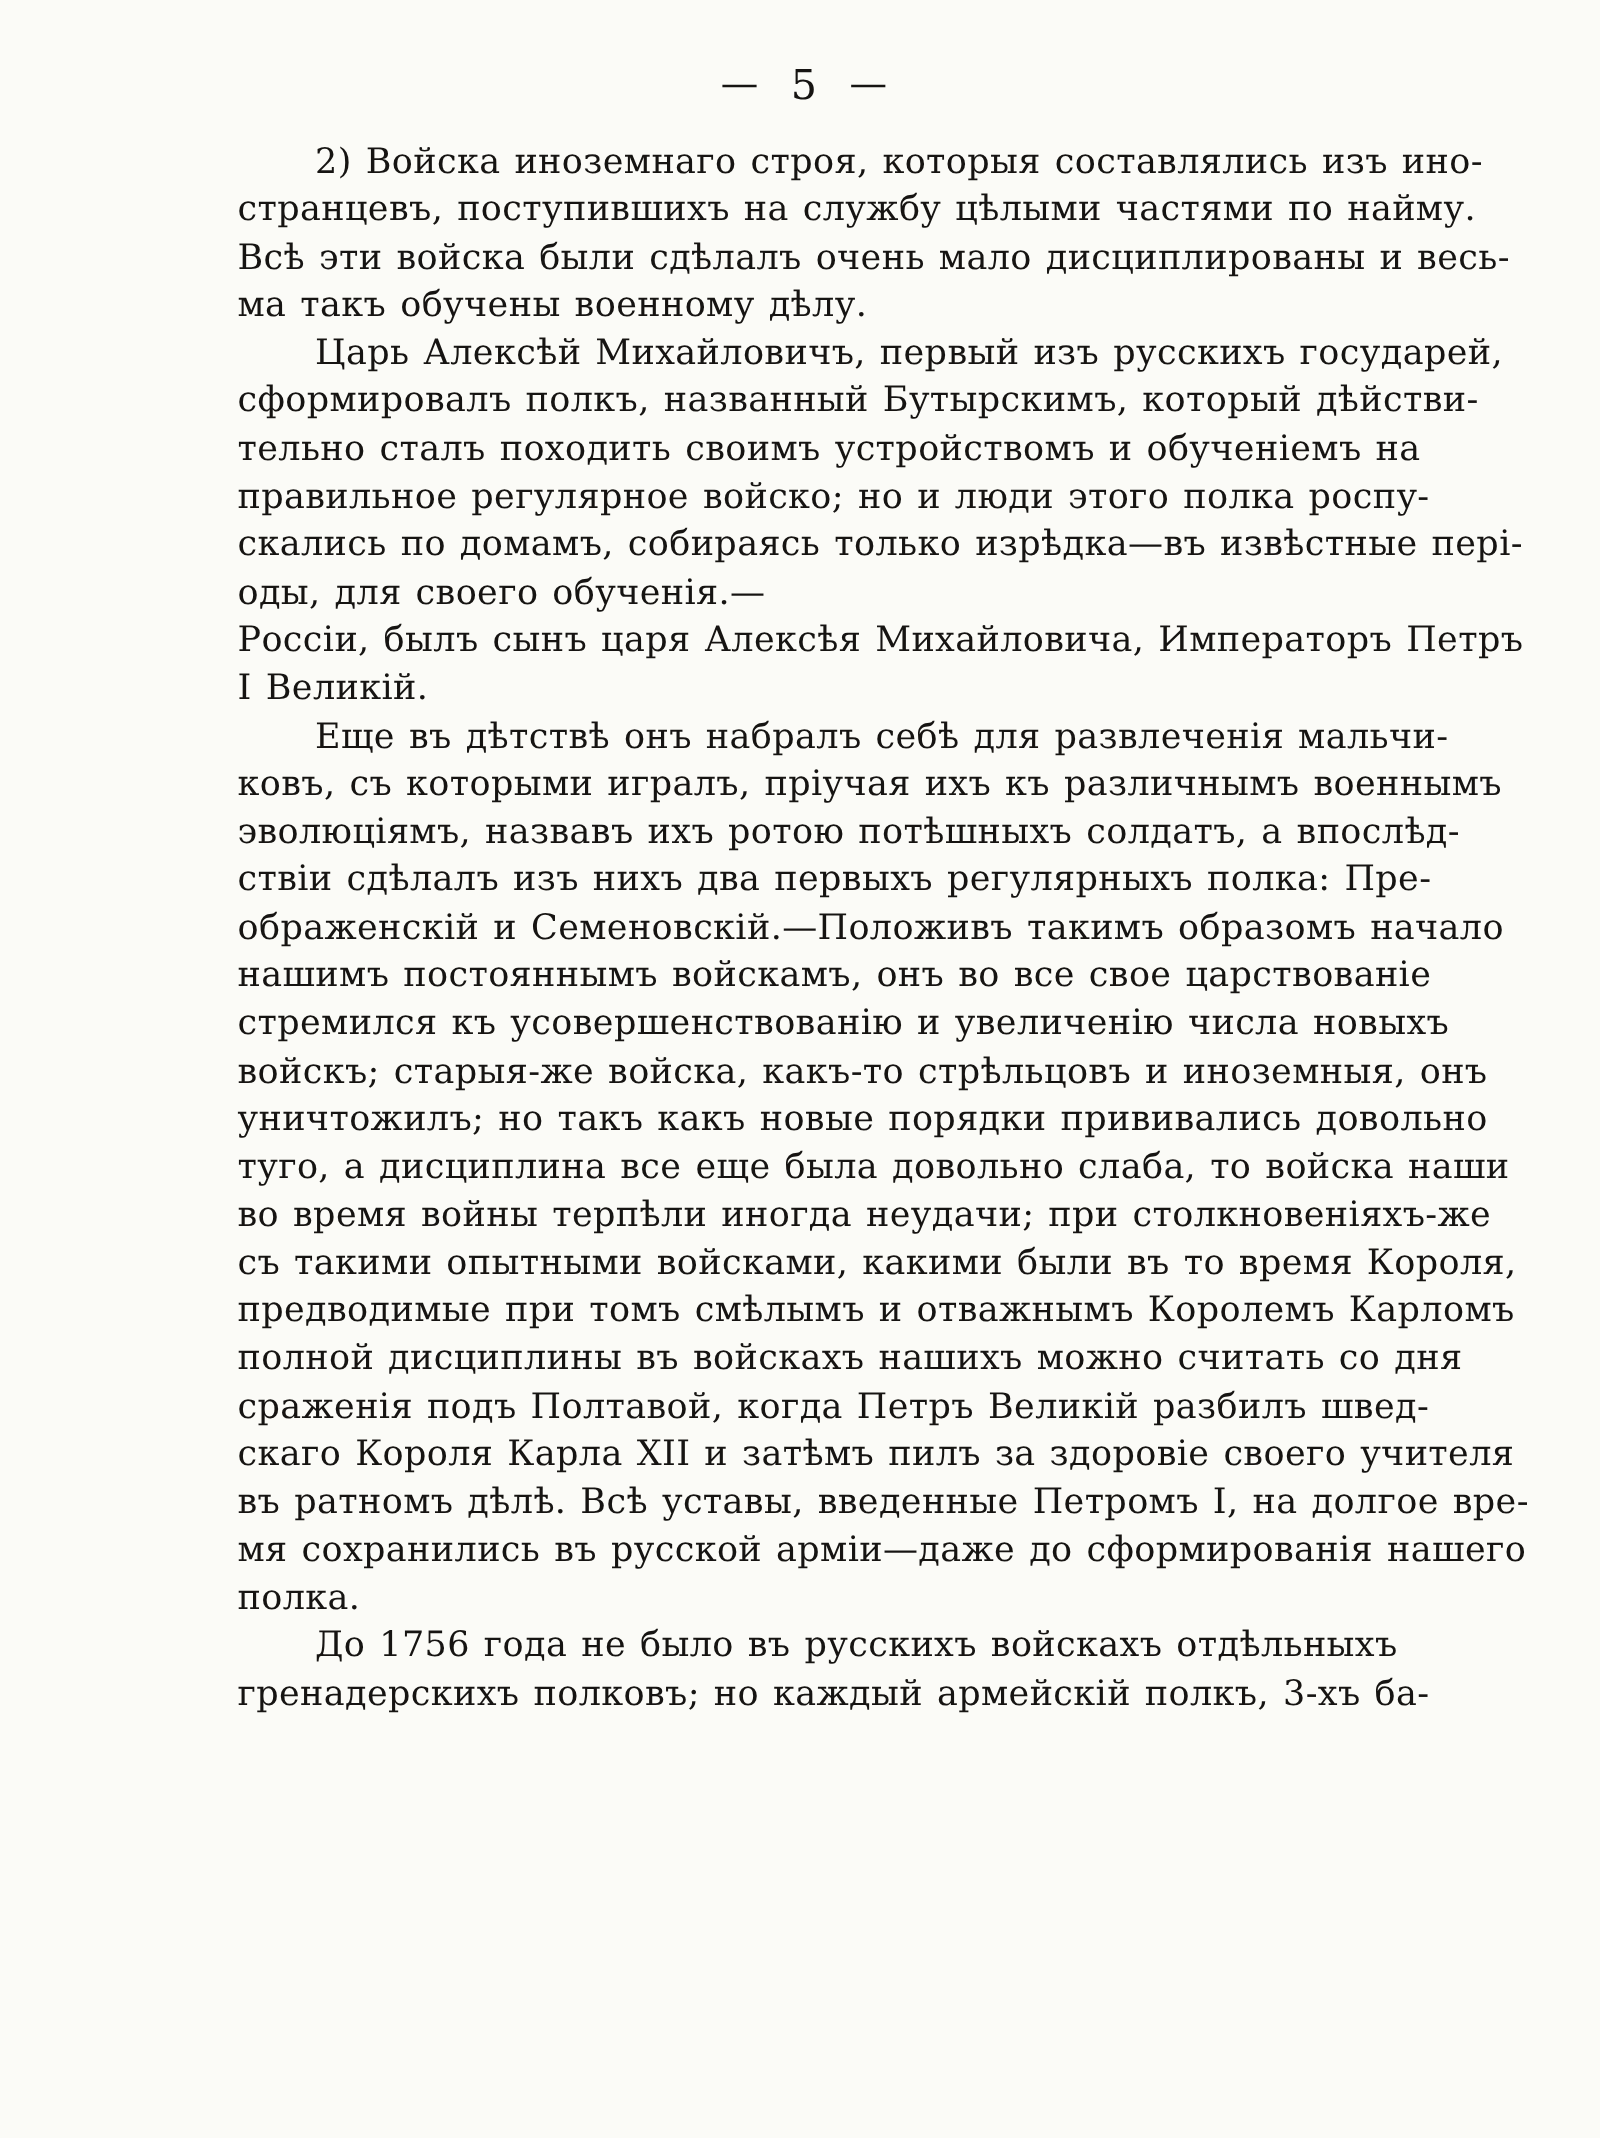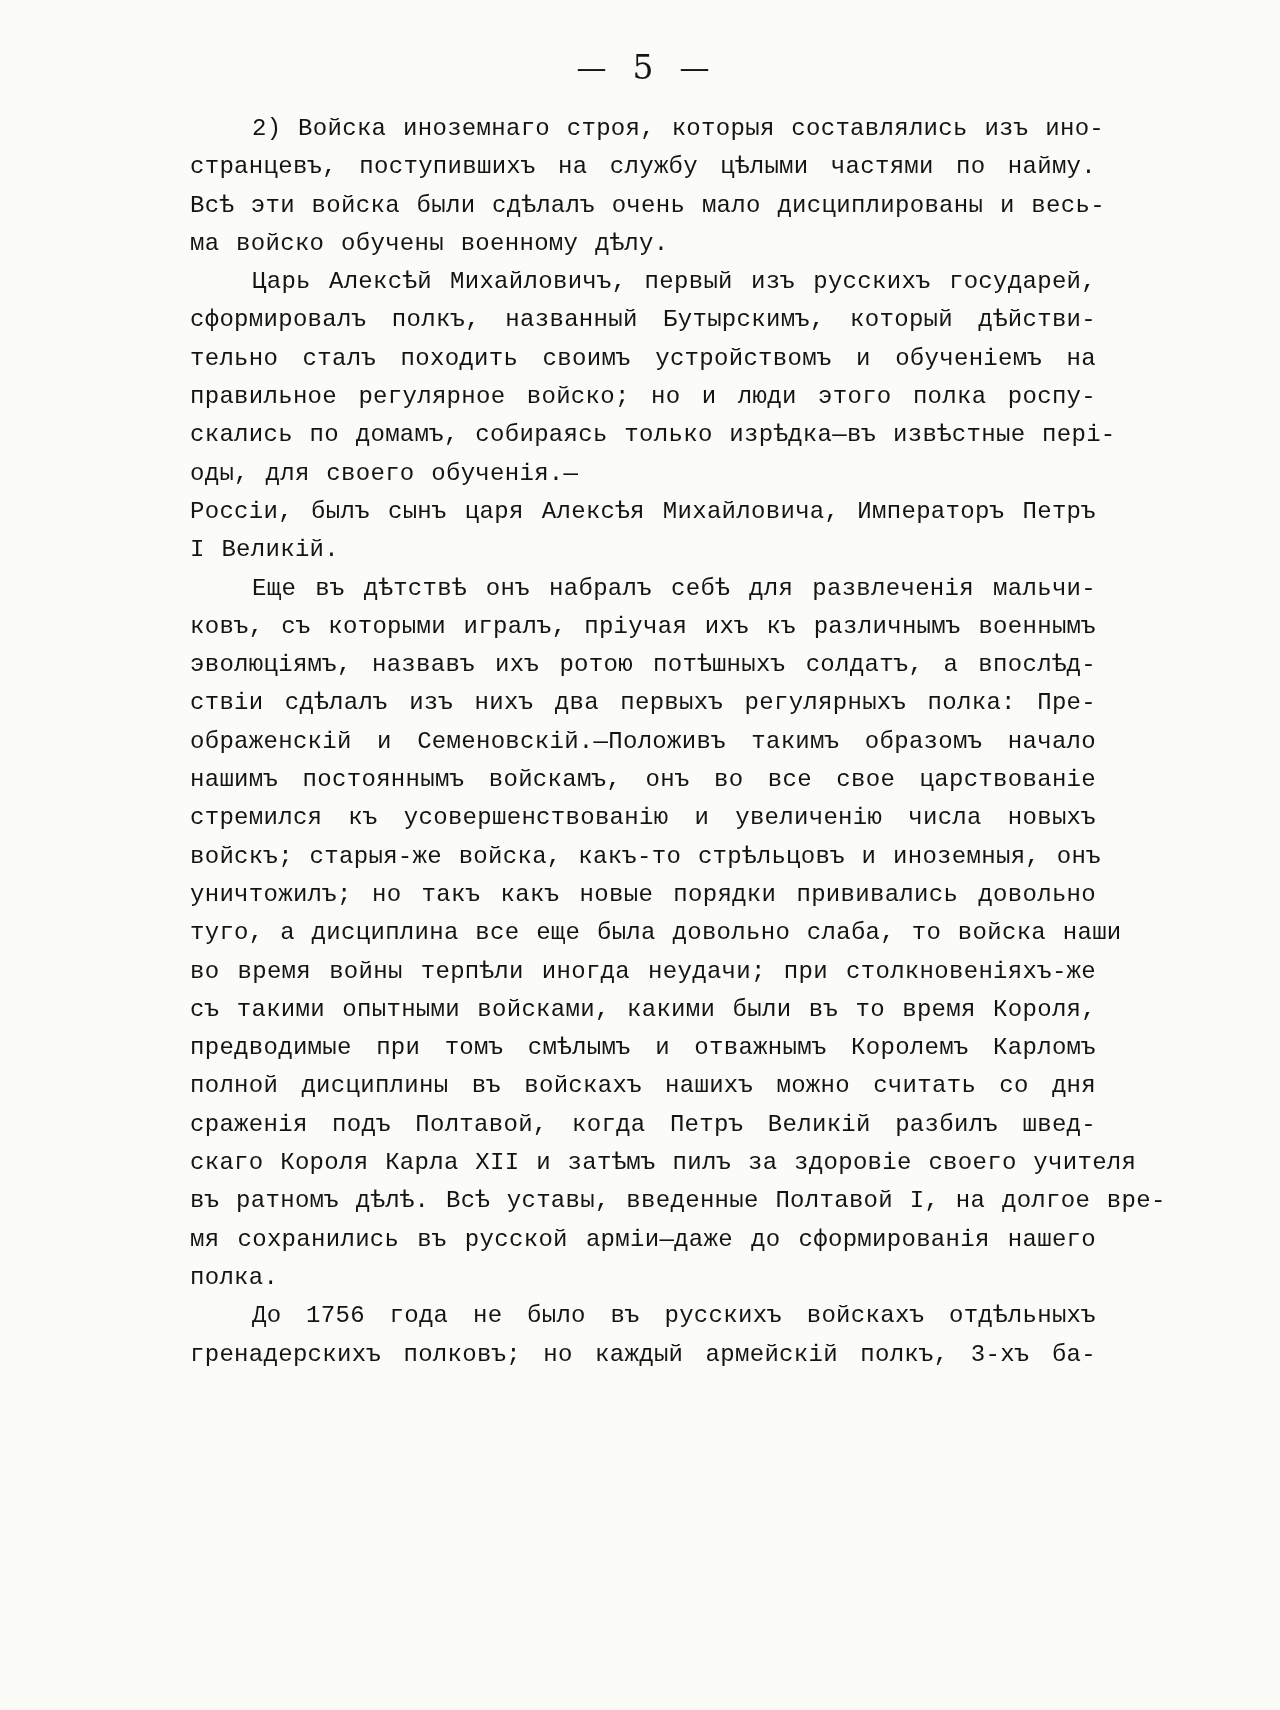--- a/index.html
+++ b/index.html
@@ -30,25 +30,24 @@
   }
   .running-head .page-num {
     font-size: 33px;
     font-weight: normal;
   }
   .text-block {
     position: absolute;
     left: 190px;
     top: 110px;
     width: 906px;
-    font-size: 24px;
+    font-size: 28px;
     line-height: 38.3px;
     letter-spacing: 0.3px;
     word-spacing: 2px;
-    font-family: Liberation Mono, monospace;
   }
   .text-line {
     height: 38.3px;
     text-align: justify;
     text-align-last: justify;
     white-space: nowrap;
   }
   .text-line.first-line {
     padding-left: 62px;
   }
@@ -66,21 +65,21 @@
     <span class="dash">—</span>
     <span class="page-num">5</span>
     <span class="dash">—</span>
   </div>
 
   <div class="text-block" id="text-block">
       <div>
         <div class="text-line first-line">2) Войска иноземнаго строя, которыя составлялись изъ ино-</div>
         <div class="text-line">странцевъ, поступившихъ на службу цѣлыми частями по найму.</div>
         <div class="text-line">Всѣ эти войска были сдѣлалъ очень мало дисциплированы и весь-</div>
-        <div class="text-line last-line">ма войско обучены военному дѣлу.</div>
+        <div class="text-line last-line">ма такъ обучены военному дѣлу.</div>
       </div>
       <div>
         <div class="text-line first-line">Царь Алексѣй Михайловичъ, первый изъ русскихъ государей,</div>
         <div class="text-line">сформировалъ полкъ, названный Бутырскимъ, который дѣйстви-</div>
         <div class="text-line">тельно сталъ походить своимъ устройствомъ и обученіемъ на</div>
         <div class="text-line">правильное регулярное войско; но и люди этого полка роспу-</div>
         <div class="text-line">скались по домамъ, собираясь только изрѣдка—въ извѣстные пері-</div>
         <div class="text-line last-line">оды, для своего обученія.—</div>
       </div>
       <div>
@@ -97,21 +96,21 @@
         <div class="text-line">стремился къ усовершенствованію и увеличенію числа новыхъ</div>
         <div class="text-line">войскъ; старыя-же войска, какъ-то стрѣльцовъ и иноземныя, онъ</div>
         <div class="text-line">уничтожилъ; но такъ какъ новые порядки прививались довольно</div>
         <div class="text-line">туго, а дисциплина все еще была довольно слаба, то войска наши</div>
         <div class="text-line">во время войны терпѣли иногда неудачи; при столкновеніяхъ-же</div>
         <div class="text-line">съ такими опытными войсками, какими были въ то время Короля,</div>
         <div class="text-line">предводимые при томъ смѣлымъ и отважнымъ Королемъ Карломъ</div>
         <div class="text-line">полной дисциплины въ войскахъ нашихъ можно считать со дня</div>
         <div class="text-line">сраженія подъ Полтавой, когда Петръ Великій разбилъ швед-</div>
         <div class="text-line">скаго Короля Карла XII и затѣмъ пилъ за здоровіе своего учителя</div>
-        <div class="text-line">въ ратномъ дѣлѣ. Всѣ уставы, введенные Полтавой I, на долгое вре-</div>
+        <div class="text-line">въ ратномъ дѣлѣ. Всѣ уставы, введенные Петромъ I, на долгое вре-</div>
         <div class="text-line">мя сохранились въ русской арміи—даже до сформированія нашего</div>
         <div class="text-line last-line">полка.</div>
       </div>
       <div>
         <div class="text-line first-line">До 1756 года не было въ русскихъ войскахъ отдѣльныхъ</div>
         <div class="text-line">гренадерскихъ полковъ; но каждый армейскій полкъ, 3-хъ ба-</div>
       </div>
     </div>
 
 </div>

